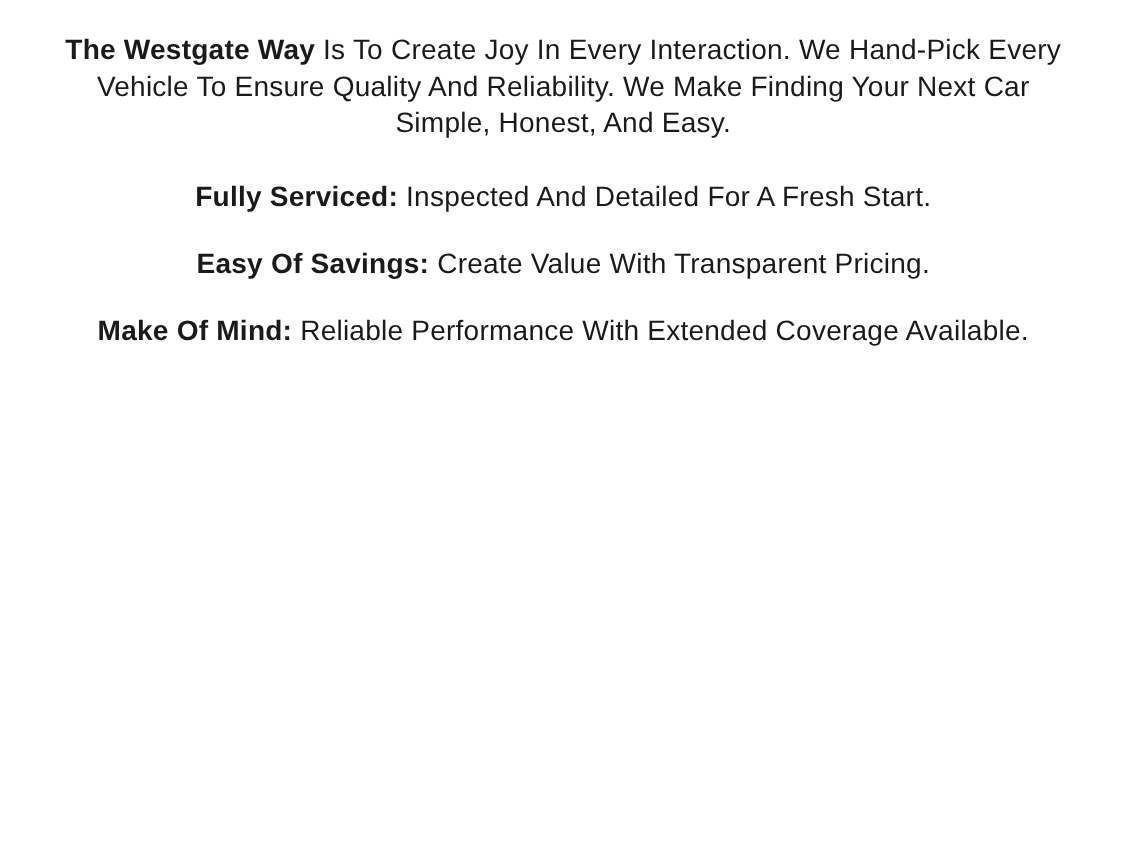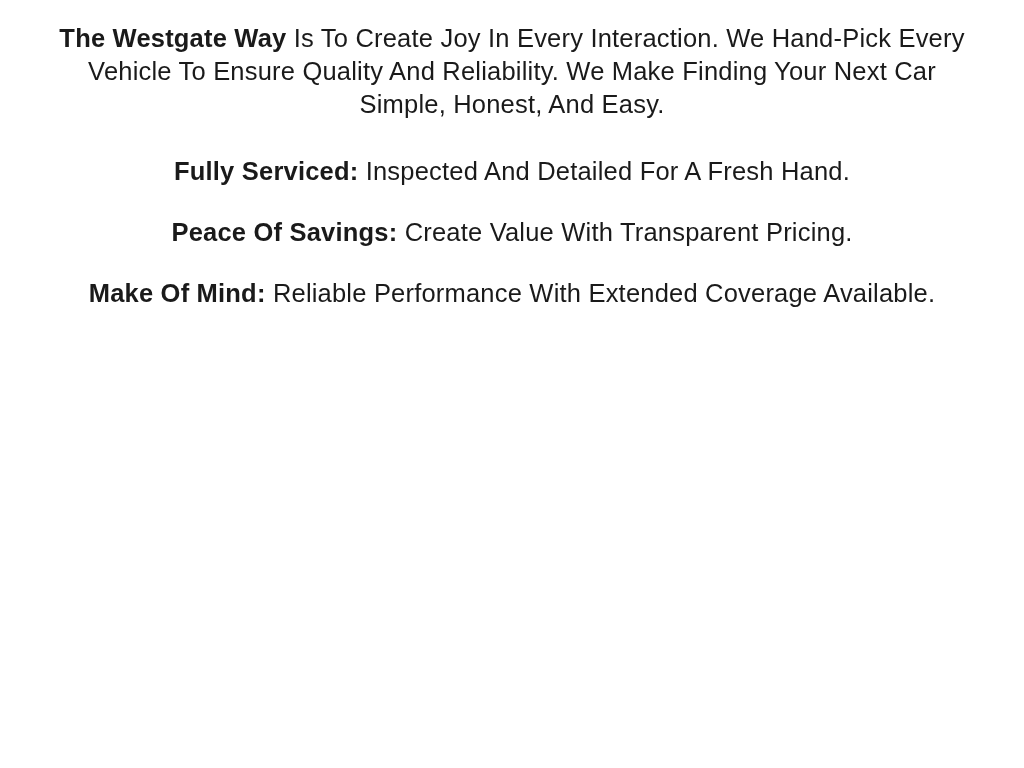--- a/index.html
+++ b/index.html
@@ -72,21 +72,21 @@
     letter-spacing: 11px;
     color: #111111;
     line-height: 1;
     margin-top: 20px;
     text-indent: 11px;
   }
 
   
   .copy {
     width: 960px;
-    margin: 0 auto;
+    margin: 8px auto;
     text-align: center;
     padding-top: 22px;
   }
 
   .para {
     font-family: "Liberation Sans", sans-serif;
     font-size: 25.5px;
     line-height: 33px;
     letter-spacing: 0.2px;
     color: #1a1a1a;
@@ -112,25 +112,25 @@
 <div class="page">
 
 
   <div class="copy">
 
     <p class="para intro">
       <span class="lead">The Westgate Way</span><span> Is To Create Joy In Every Interaction. We Hand-Pick Every Vehicle To Ensure Quality And Reliability. We Make Finding Your Next Car Simple, Honest, And Easy.</span>
     </p>
 
     <p class="para">
-      <span class="lead">Fully Serviced:</span><span> Inspected And Detailed For A Fresh Hand.</span>
+      <span class="lead">Fully Serviced:</span><span> Inspected And Detailed For A Fresh Start.</span>
     </p>
 
     <p class="para">
-      <span class="lead">Peace Of Savings:</span><span> Create Value With Transparent Pricing.</span>
+      <span class="lead">Easy Of Savings:</span><span> Create Value With Transparent Pricing.</span>
     </p>
 
     <p class="para">
       <span class="lead">Make Of Mind:</span><span> Reliable Performance With Extended Coverage Available.</span>
     </p>
 
   </div>
 </div>
 
 </body></html>

